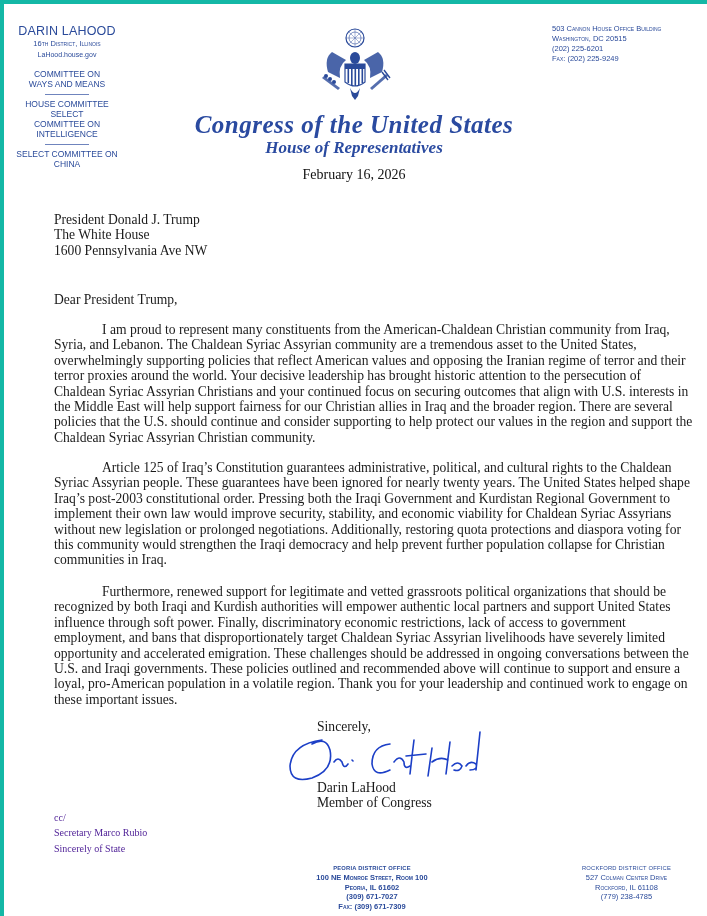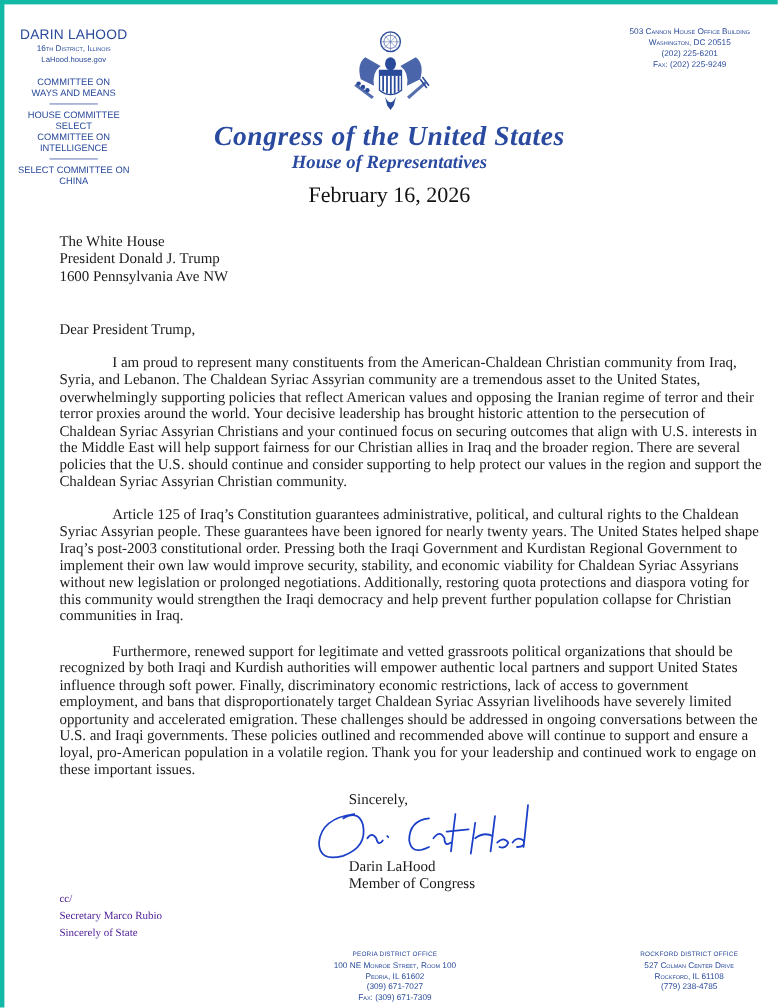--- a/index.html
+++ b/index.html
@@ -15,40 +15,40 @@
     
     .lh-left { position: absolute; left: 8px; top: 20px; width: 110px; text-align: center; }
     .lh-name { font-size: 12.5px; letter-spacing: 0.2px; line-height: 14px; }
     .lh-small { font-size: 7.5px; line-height: 11px; font-variant: small-caps; }
     .lh-web { font-size: 7px; line-height: 11px; }
     .lh-comm { font-size: 8.5px; line-height: 10px; margin-top: 9px; }
     .lh-rule { width: 44px; height: 1px; background: #6f84bd; margin: 5px auto 4px auto; }
     .lh-comm2 { font-size: 8.5px; line-height: 10px; }
 
     
-    .lh-right { position: absolute; left: 548px; top: 20px; width: 150px; text-align: center; }
+    .lh-right { position: absolute; left: 548px; top: 20px; width: 150px; text-align: left; }
     .lh-right div { font-size: 7.5px; line-height: 10px; font-variant: small-caps; }
     .lh-right .ph { font-variant: normal; }
 
     
     .seal { position: absolute; left: 306px; top: 22px; width: 90px; height: 80px; }
 
     
     .title-main {
       position: absolute; left: 190px; top: 107px; width: 320px; text-align: center;
       font-size: 25px; font-weight: bold; letter-spacing: 0.5px; color: #2a4aa0;
       font-style: italic; line-height: 28px;
     }
     .title-sub {
       position: absolute; left: 190px; top: 134px; width: 320px; text-align: center;
       font-size: 17px; font-weight: bold; color: #2a4aa0; font-style: italic; line-height: 20px;
     }
     .date {
       position: absolute; left: 190px; top: 163px; width: 320px; text-align: center;
-      font-size: 20px; color: #111;
+      font-size: 14px; color: #111;
     }
 
     
     .body-text { position: absolute; left: 50px; width: 640px; color: #1a1a1a; font-size: 13.6px; line-height: 15.4px; }
     .addr { top: 208px; }
     .salute { top: 288px; }
     .para { text-indent: 48px; margin: 0; }
     .p1 { top: 318px; }
     .p2 { top: 456px; }
     .p3 { top: 580px; }
@@ -58,21 +58,21 @@
     .signer { position: absolute; left: 313px; top: 776px; font-size: 13.6px; line-height: 15.4px; color: #1a1a1a; }
 
     .cc { position: absolute; left: 50px; top: 806px; font-size: 10px; line-height: 15.4px; color: #4c1d95; }
 
     
     .foot { position: absolute; top: 860px; text-align: center; }
     .foot .fh { font-size: 5.8px; line-height: 9px; letter-spacing: 0.2px; font-variant: small-caps; text-transform: uppercase; }
     .foot .fl { font-size: 7.5px; line-height: 9.5px; font-variant: small-caps; }
     .foot .ph { font-variant: normal; }
     .f1 { left: 8px; width: 120px; }
-    .f2 { left: 275px; width: 160px; }
+    .f2 { left: 288px; width: 160px; font-weight: bold; }
     .f3 { left: 560px; width: 125px; }
   </style>
 </head>
 <body>
 
 <div class="page">
 
   <div class="lh-left sans blue">
     <div class="lh-name">DARIN LAHOOD</div>
     <div class="lh-small">16th District, Illinois</div>
@@ -124,22 +124,22 @@
     <div>Washington, DC 20515</div>
     <div class="ph">(202) 225-6201</div>
     <div>Fax: (202) 225-9249</div>
   </div>
 
   <div class="title-main serif">Congress of the United States</div>
   <div class="title-sub serif">House of Representatives</div>
   <div class="date serif">February 16, 2026</div>
 
   <div class="body-text addr serif">
+    <div>President Donald J. Trump</div>
     <div>The White House</div>
-    <div>President Donald J. Trump</div>
     <div>1600 Pennsylvania Ave NW</div>
   </div>
 
   <div class="body-text salute serif">Dear President Trump,</div>
 
   <p class="body-text para p1 serif">I am proud to represent many constituents from the American-Chaldean Christian community from Iraq, Syria, and Lebanon. The Chaldean Syriac Assyrian community are a tremendous asset to the United States, overwhelmingly supporting policies that reflect American values and opposing the Iranian regime of terror and their terror proxies around the world. Your decisive leadership has brought historic attention to the persecution of Chaldean Syriac Assyrian Christians and your continued focus on securing outcomes that align with U.S. interests in the Middle East will help support fairness for our Christian allies in Iraq and the broader region. There are several policies that the U.S. should continue and consider supporting to help protect our values in the region and support the Chaldean Syriac Assyrian Christian community.</p>
   <p class="body-text para p2 serif">Article 125 of Iraq’s Constitution guarantees administrative, political, and cultural rights to the Chaldean Syriac Assyrian people. These guarantees have been ignored for nearly twenty years. The United States helped shape Iraq’s post-2003 constitutional order. Pressing both the Iraqi Government and Kurdistan Regional Government to implement their own law would improve security, stability, and economic viability for Chaldean Syriac Assyrians without new legislation or prolonged negotiations. Additionally, restoring quota protections and diaspora voting for this community would strengthen the Iraqi democracy and help prevent further population collapse for Christian communities in Iraq.</p>
   <p class="body-text para p3 serif">Furthermore, renewed support for legitimate and vetted grassroots political organizations that should be recognized by both Iraqi and Kurdish authorities will empower authentic local partners and support United States influence through soft power. Finally, discriminatory economic restrictions, lack of access to government employment, and bans that disproportionately target Chaldean Syriac Assyrian livelihoods have severely limited opportunity and accelerated emigration. These challenges should be addressed in ongoing conversations between the U.S. and Iraqi governments. These policies outlined and recommended above will continue to support and ensure a loyal, pro-American population in a volatile region. Thank you for your leadership and continued work to engage on these important issues.</p>
 
   <div class="closing serif">Sincerely,</div>

